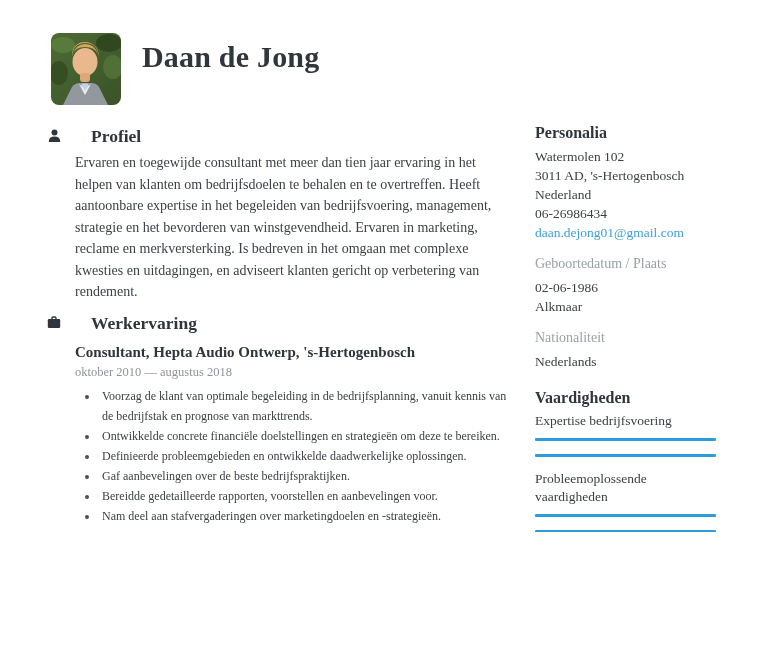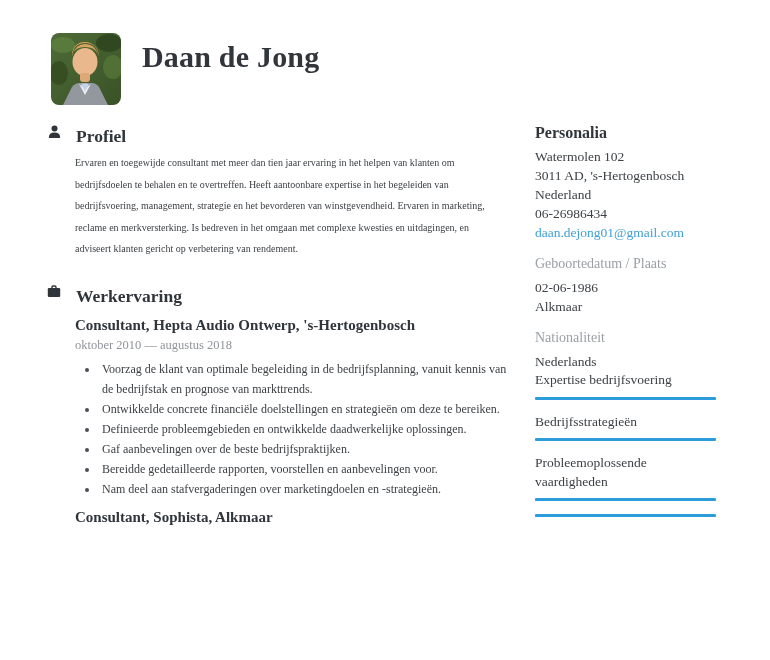--- a/index.html
+++ b/index.html
@@ -16,28 +16,28 @@
   .photo svg { display:block; }
   .head-text { margin-left:21px; padding-top:8px; }
   .name { font-size:30px; font-weight:700; color:#31363d; line-height:32px; letter-spacing:.2px; }
   .job-title { font-size:12.5px; color:#4a4f55; margin-top:4px; }
 
   
   .main { position:absolute; top:125px; left:47px; width:460px; }
   .sidebar { position:absolute; top:123px; left:535px; width:181px; }
 
   
-  .sec-head { display:flex; gap:15px; }
+  .sec-head { display:flex; align-items:center; gap:30px; }
   .sec-head .ico { width:14px; display:flex; justify-content:center; }
   .sec-title { font-size:17.5px; font-weight:700; color:#2f353b; line-height:22px; }
 
   .indent { margin-left:28px; }
-  .profile-text { font-size:10px; line-height:21.5px; color:#3c4146; margin-top:5px; }
+  .profile-text { font-size:14px; line-height:21.5px; color:#3c4146; margin-top:5px; }
 
-  .werk { margin-top:25px; }
+  .werk { margin-top:9px; }
   .jobtitle { font-size:15px; font-weight:700; color:#2f353b; margin-top:9px; line-height:19px; }
   .jobdate { font-size:12.5px; color:#8f9499; margin-top:3px; line-height:15px; }
   ul.duties { margin:6px 0 0 0; padding:0 0 0 52px; }
   ul.duties li { font-size:12px; line-height:20px; color:#3c4146; padding-left:3px; }
   ul.duties li::marker { color:#4a4f55; font-size:12px; }
 
   
   .sb-bold { font-size:16px; font-weight:700; color:#2f353b; line-height:19px; margin-bottom:5px; }
   .sb-line { font-size:13.5px; line-height:19px; color:#3c4146; }
   .sb-link { font-size:13.5px; line-height:19px; color:var(--link); text-decoration:none; display:inline-block; }
@@ -132,27 +132,27 @@
     <div class="sb-line">06-26986434</div>
     <a class="sb-link" href="#">daan.dejong01@gmail.com</a>
 
     <div class="sb-gray">Geboortedatum / Plaats</div>
     <div class="sb-line">02-06-1986</div>
     <div class="sb-line">Alkmaar</div>
 
     <div class="sb-gray">Nationaliteit</div>
     <div class="sb-line">Nederlands</div>
 
+    <div class="sb-bold skills-head">Vaardigheden</div>
 
     <div class="skill">
       <div class="skill-label">Expertise bedrijfsvoering</div>
       <div class="skill-bar"></div>
     </div>
     <div class="skill">
-      <div class="skill-label">Bedrijfsstrategieën</div>
       <div class="skill-bar"></div>
     </div>
     <div class="skill">
       <div class="skill-label">Probleemoplossende vaardigheden</div>
       <div class="skill-bar"></div>
     </div>
     <div class="skill">
       <div class="skill-bar"></div>
     </div>
     <div class="skill">

